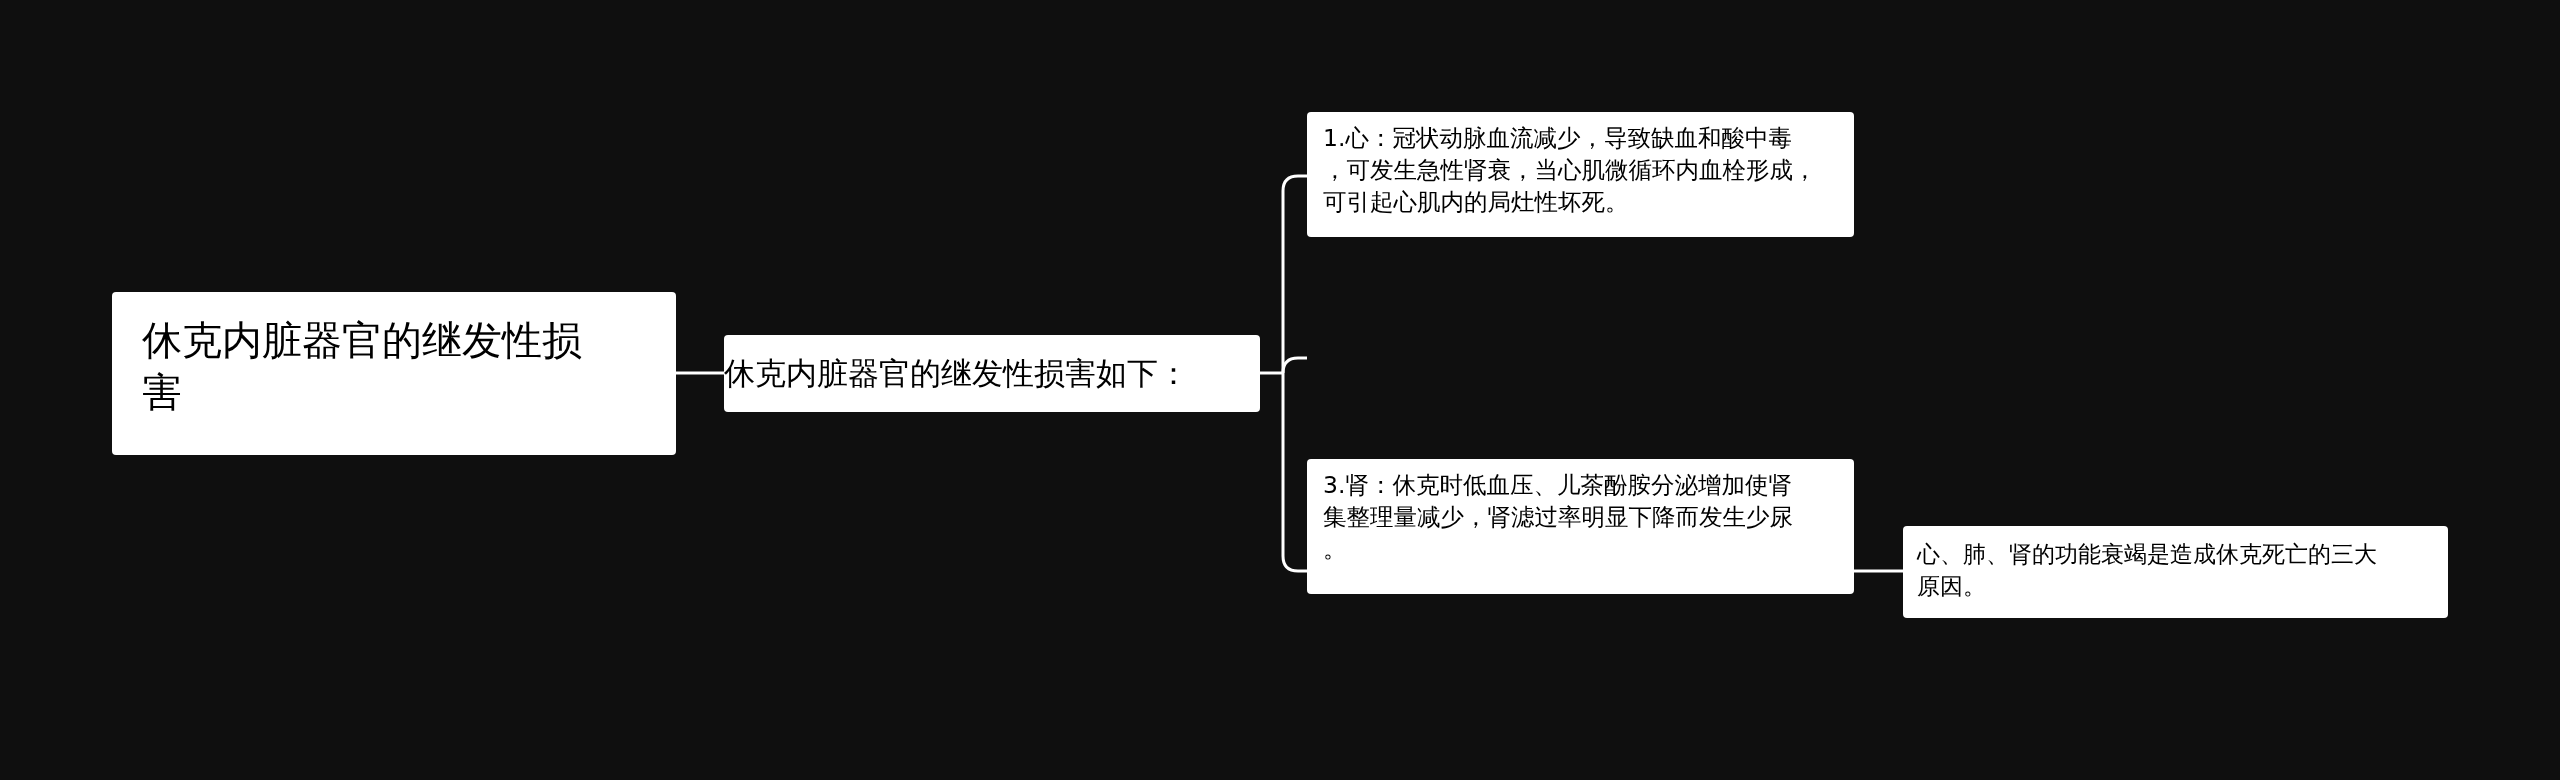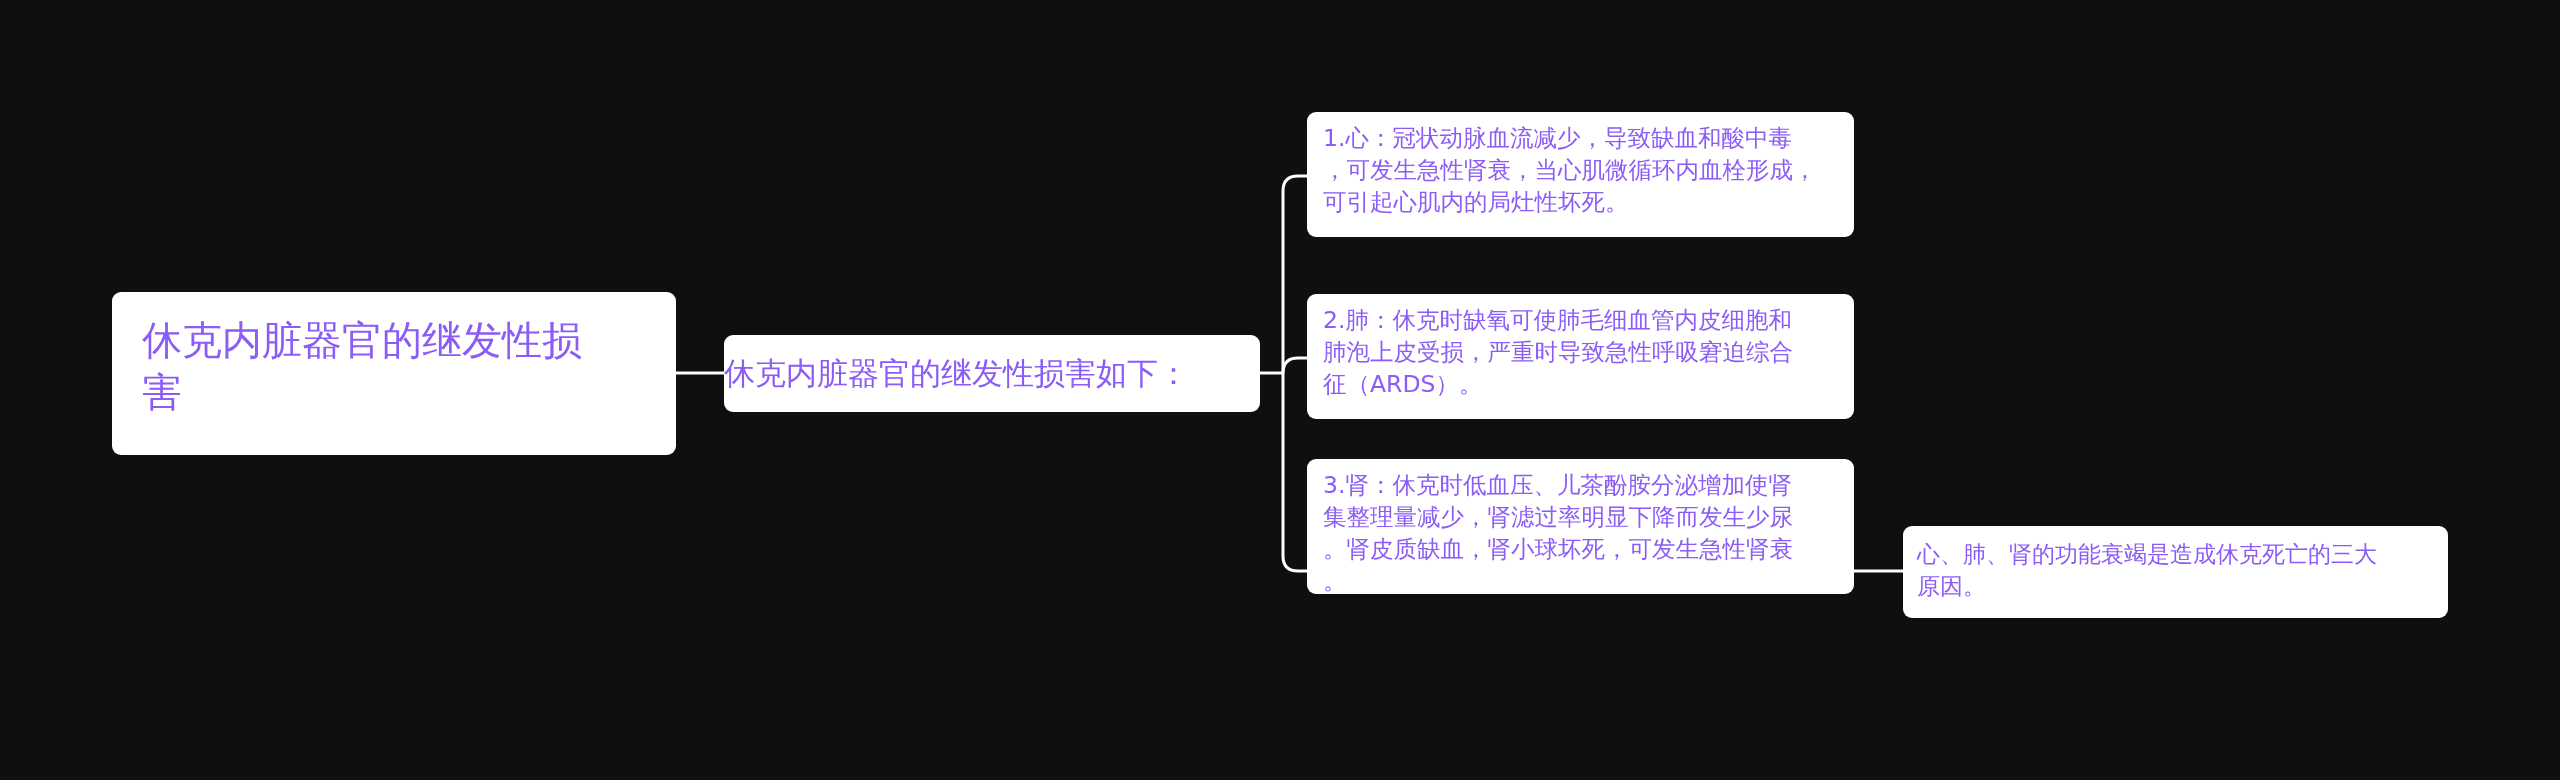--- a/index.html
+++ b/index.html
@@ -12,22 +12,22 @@
       font-family: "DejaVu Sans", "Liberation Sans", sans-serif;
     }
     .canvas {
       position: relative;
       width: 2560px;
       height: 780px;
     }
     .node {
       position: absolute;
       background: #ffffff;
-      color: #8b5cf6;
-      border-radius: 9px;
+      color: #000000;
+      border-radius: 4px;
       box-sizing: border-box;
     }
     .node-root {
       left: 112px; top: 292px; width: 564px; height: 163px;
       font-size: 40px;
       line-height: 52px;
       text-align: left;
       padding: 22px 30px 0 30px;
     }
     .node-l1 {
@@ -88,30 +88,24 @@
   <div class="node node-l1">
     <span>休克内脏器官的继发性损害如下：</span>
   </div>
 
   <div class="node node-l2 node-b1">
     <span class="line">1.心：冠状动脉血流减少，导致缺血和酸中毒</span>
     <span class="line">，可发生急性肾衰，当心肌微循环内血栓形成，</span>
     <span class="line">可引起心肌内的局灶性坏死。</span>
   </div>
 
-  <div class="node node-l2 node-b2">
-    <span class="line">2.肺：休克时缺氧可使肺毛细血管内皮细胞和</span>
-    <span class="line">肺泡上皮受损，严重时导致急性呼吸窘迫综合</span>
-    <span class="line">征（ARDS）。</span>
-  </div>
 
   <div class="node node-l2 node-b3">
     <span class="line">3.肾：休克时低血压、儿茶酚胺分泌增加使肾</span>
     <span class="line">集整理量减少，肾滤过率明显下降而发生少尿</span>
-    <span class="line">。肾皮质缺血，肾小球坏死，可发生急性肾衰</span>
     <span class="line">。</span>
   </div>
 
   <div class="node node-l3">
     <span class="line">心、肺、肾的功能衰竭是造成休克死亡的三大</span>
     <span class="line">原因。</span>
   </div>
 
 </div>
 

